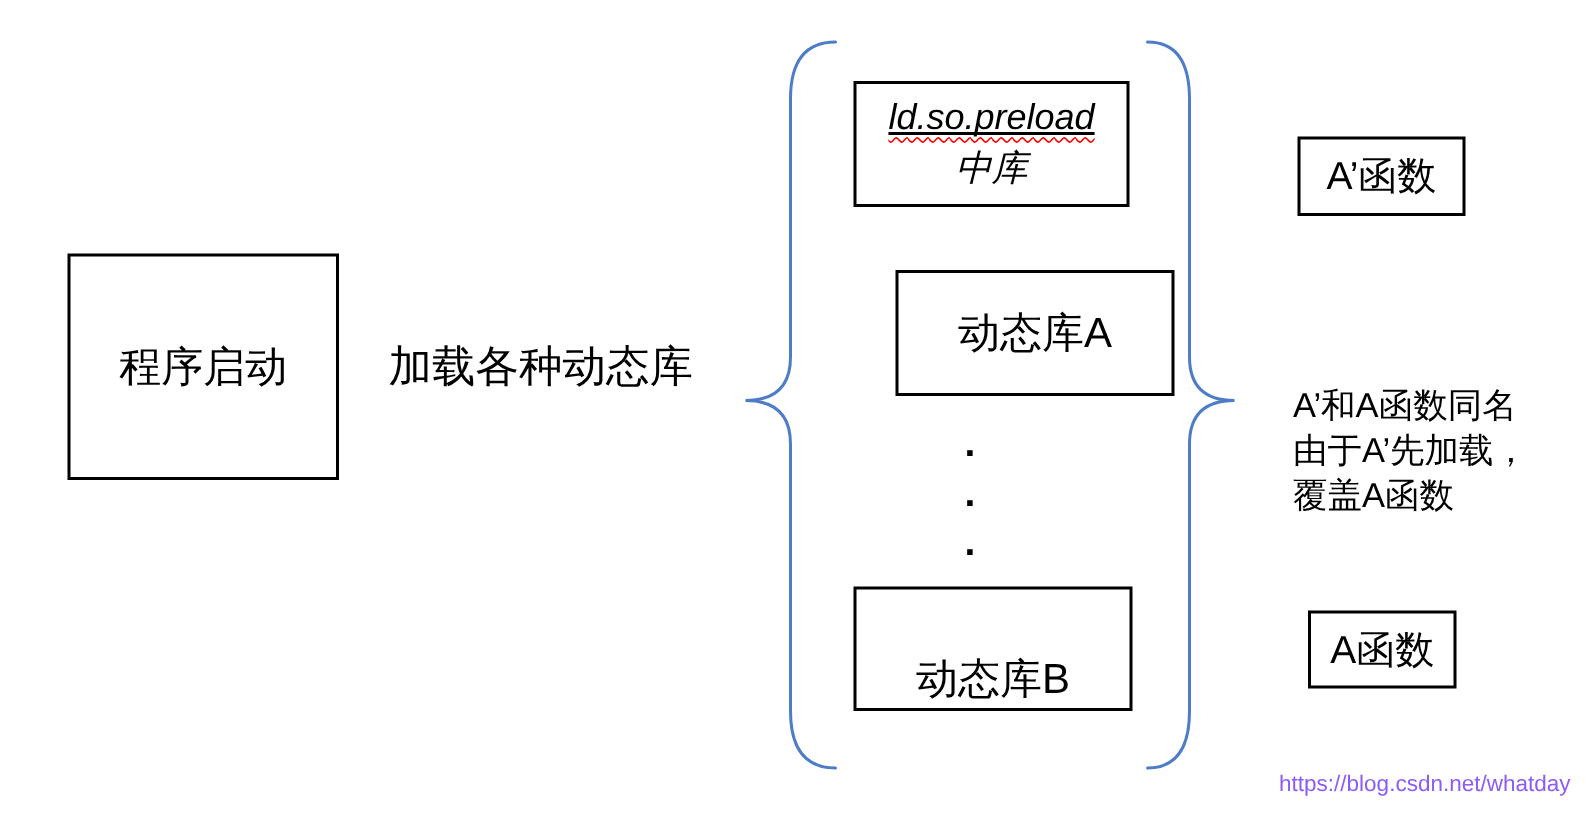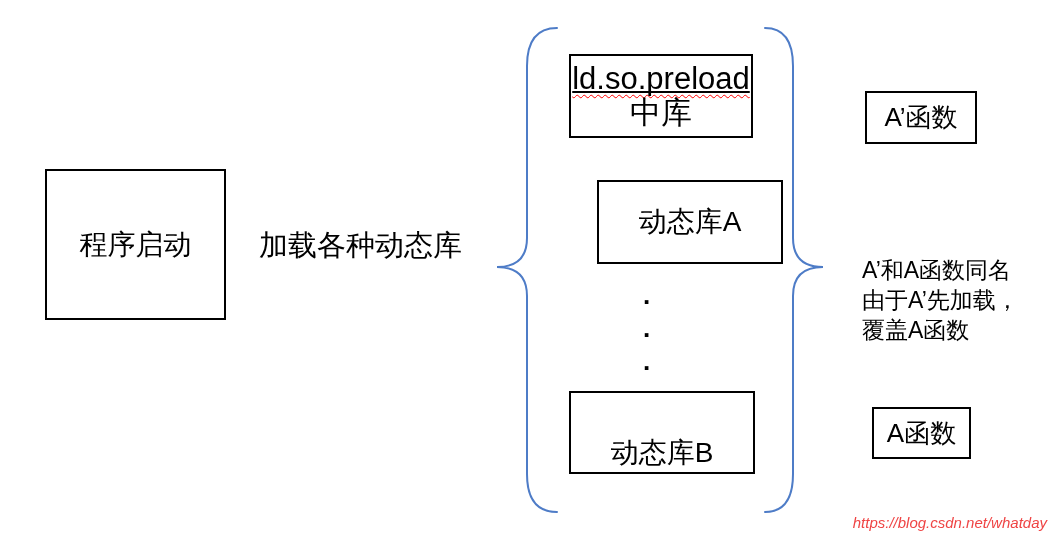--- a/index.html
+++ b/index.html
@@ -25,21 +25,21 @@
   
   #program-box{left:45px;top:169px;width:181px;height:151px;border-width:2px;}
   
   #load-label{left:259px;top:229px;font-size:29px;line-height:32px;white-space:nowrap;}
   
   .brace{position:absolute;}
   #left-brace{left:494px;top:26px;}
   #right-brace{left:762px;top:26px;}
   
   #preload-box{left:569px;top:54px;width:184px;height:84px;flex-direction:column;}
-  #preload-box .ital{font-size:31px;line-height:34px;}
+  #preload-box .ital{font-style:italic;font-size:24px;line-height:34px;}
   #preload-line1{
     text-decoration:underline;
     text-decoration-thickness:1.5px;
     text-underline-offset:2px;
     text-decoration-skip-ink:none;
   }
   .squiggle-wrap{
     text-decoration-line:underline;
     text-decoration-style:wavy;
     text-decoration-color:#FF0000;
@@ -110,15 +110,15 @@
   <div class="abs" id="note-text">
     <div>A’和A函数同名</div>
     <div>由于A’先加载，</div>
     <div>覆盖A函数</div>
   </div>
 
   <div class="dbox" id="afunc-box">
     <span class="lbl-small">A函数</span>
   </div>
 
-  <div class="abs" id="watermark" style="color: #ef4444; font-style: italic;">https://blog.csdn.net/whatday</div>
+  <div class="abs" id="watermark" style="color: #8b5cf6;">https://blog.csdn.net/whatday</div>
 
 </div>
 
 </body></html>

